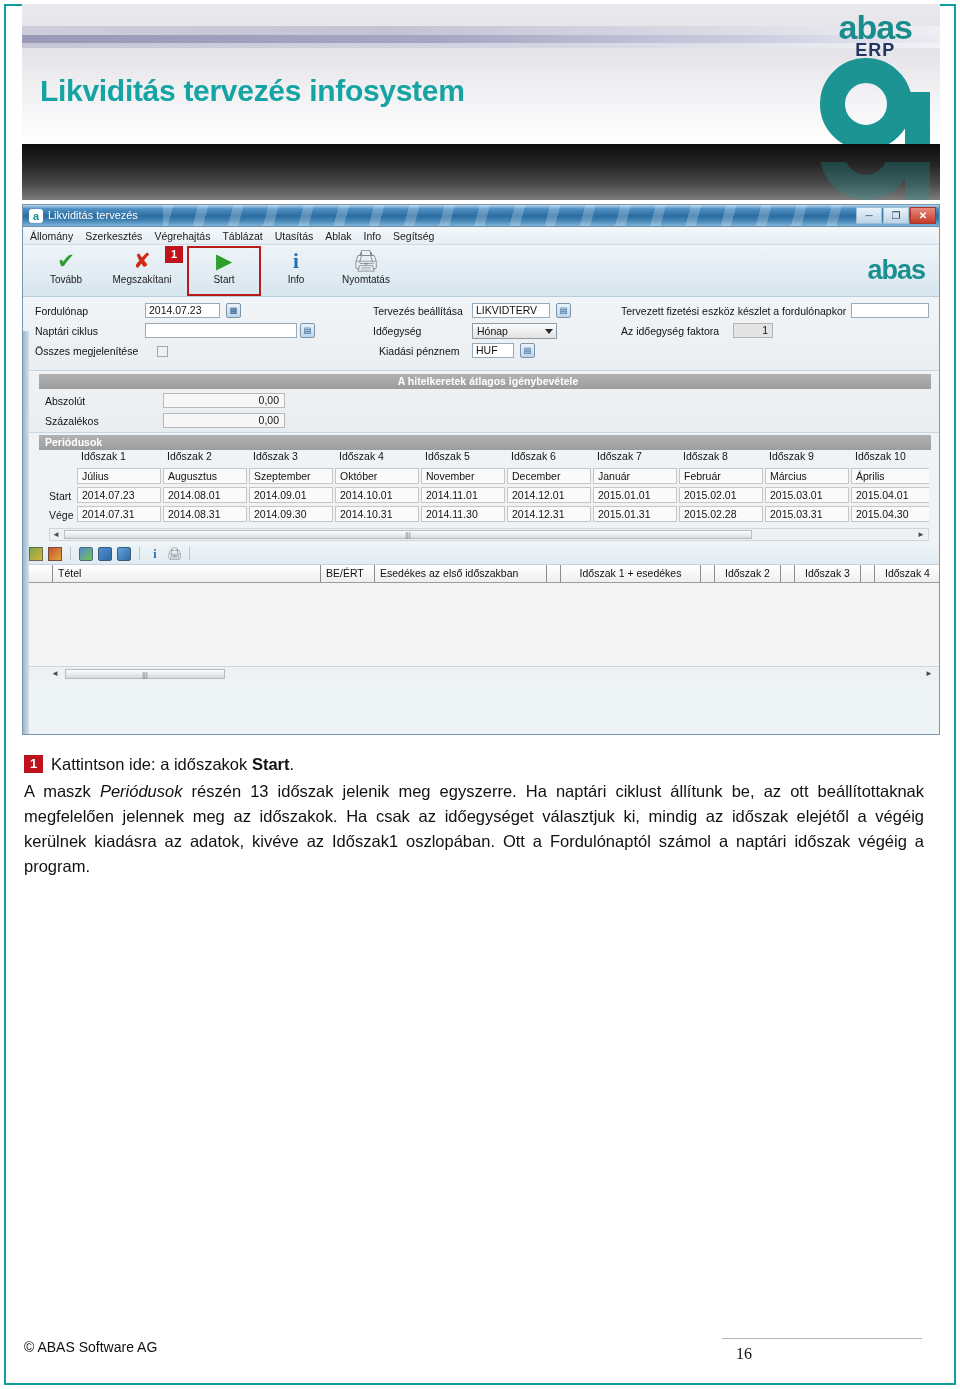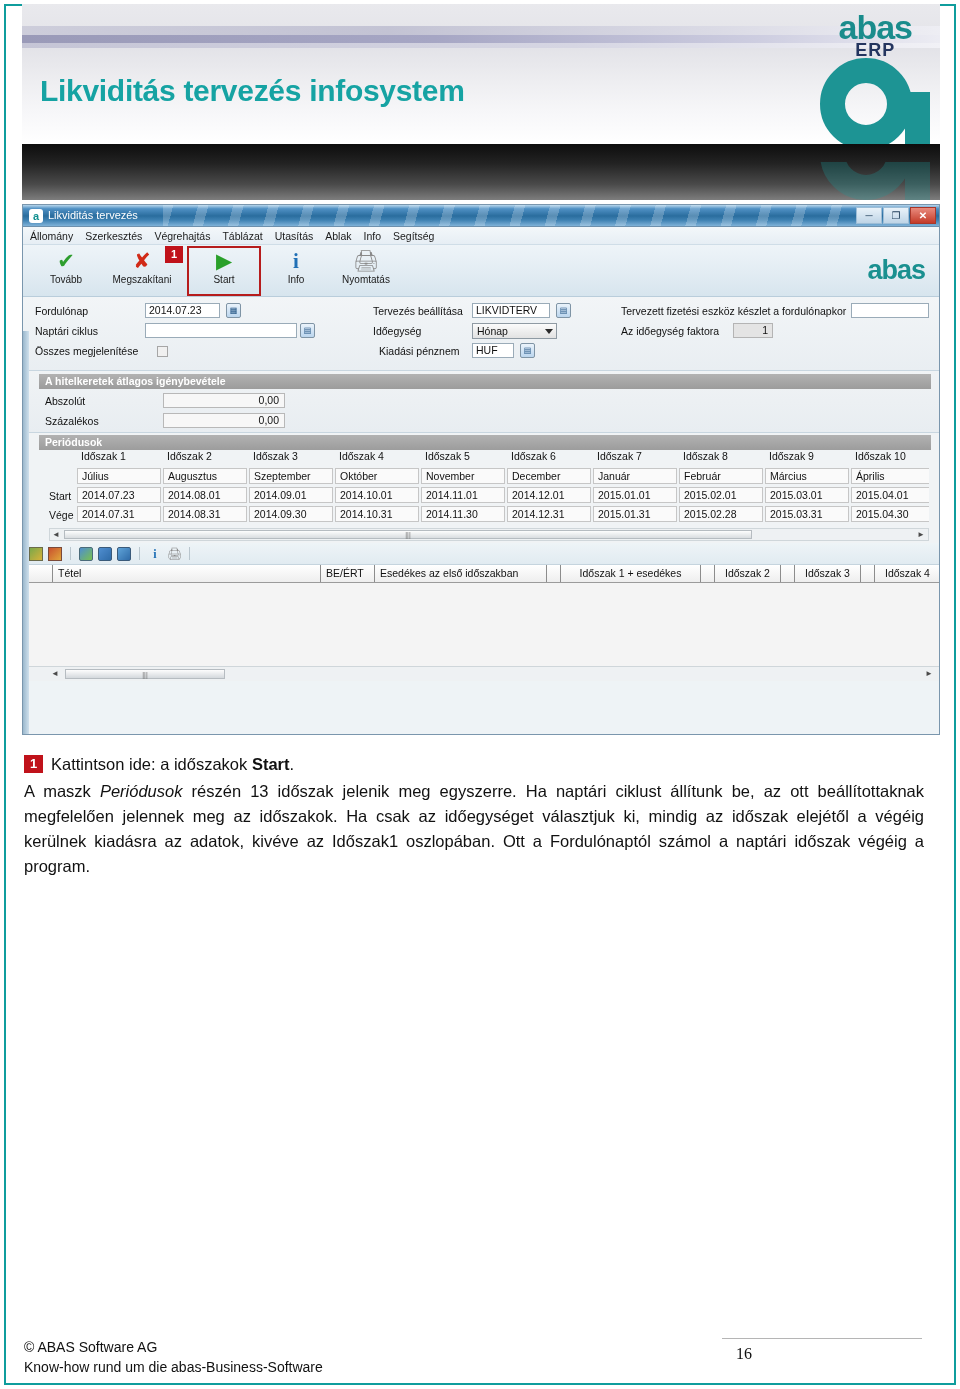--- a/index.html
+++ b/index.html
@@ -439,21 +439,21 @@
     <div class="fpick" style="left:497px; top:46px;">▤</div>
 
     <div class="flabel" style="left:598px; top:8px;">Tervezett fizetési eszköz készlet a fordulónapkor</div>
     <div class="finput" style="left:828px; top:6px; width:78px;"></div>
 
     <div class="flabel" style="left:598px; top:28px;">Az időegység faktora</div>
     <div class="fdisabled" style="left:710px; top:26px; width:40px;">1</div>
   </div>
 
   <div id="credits">
-    <div class="ghead" style="left:16px; top:3px; right:8px;">A hitelkeretek átlagos igénybevétele</div>
+    <div class="ghead" style="left:16px; top:3px; right:8px;text-align:center;">A hitelkeretek átlagos igénybevétele</div>
     <div class="flabel" style="left:22px; top:24px;">Abszolút</div>
     <div class="numfield" style="left:140px; top:22px; width:122px;">0,00</div>
     <div class="flabel" style="left:22px; top:44px;">Százalékos</div>
     <div class="numfield" style="left:140px; top:42px; width:122px;">0,00</div>
   </div>
 
   <div id="periods">
     <div class="ghead" style="left:16px; top:2px; right:8px;">Periódusok</div>
 
     <div id="pgrid">
@@ -503,14 +503,13 @@
   <div class="line1">
     <span id="num-badge">1</span><span>Kattintson ide: a időszakok </span><b>Start</b><span>.</span>
   </div>
   <div id="para"><span>A maszk </span><i>Periódusok</i><span> részén 13 időszak jelenik meg egyszerre. Ha naptári ciklust állítunk be, az ott beállítottaknak megfelelően jelennek meg az időszakok. Ha csak az időegységet választjuk ki, mindig az időszak elejétől a végéig kerülnek kiadásra az adatok, kivéve az Időszak1 oszlopában. Ott a Fordulónaptól számol a naptári időszak végéig a program.</span></div>
 </div>
 
 <div id="footrule"></div>
 <div id="pagenum">16</div>
 <div id="footer">
   <div>© ABAS Software AG</div>
-  <div>Know-how rund um die abas-Business-Software</div>
 </div>
 
 </body></html>

